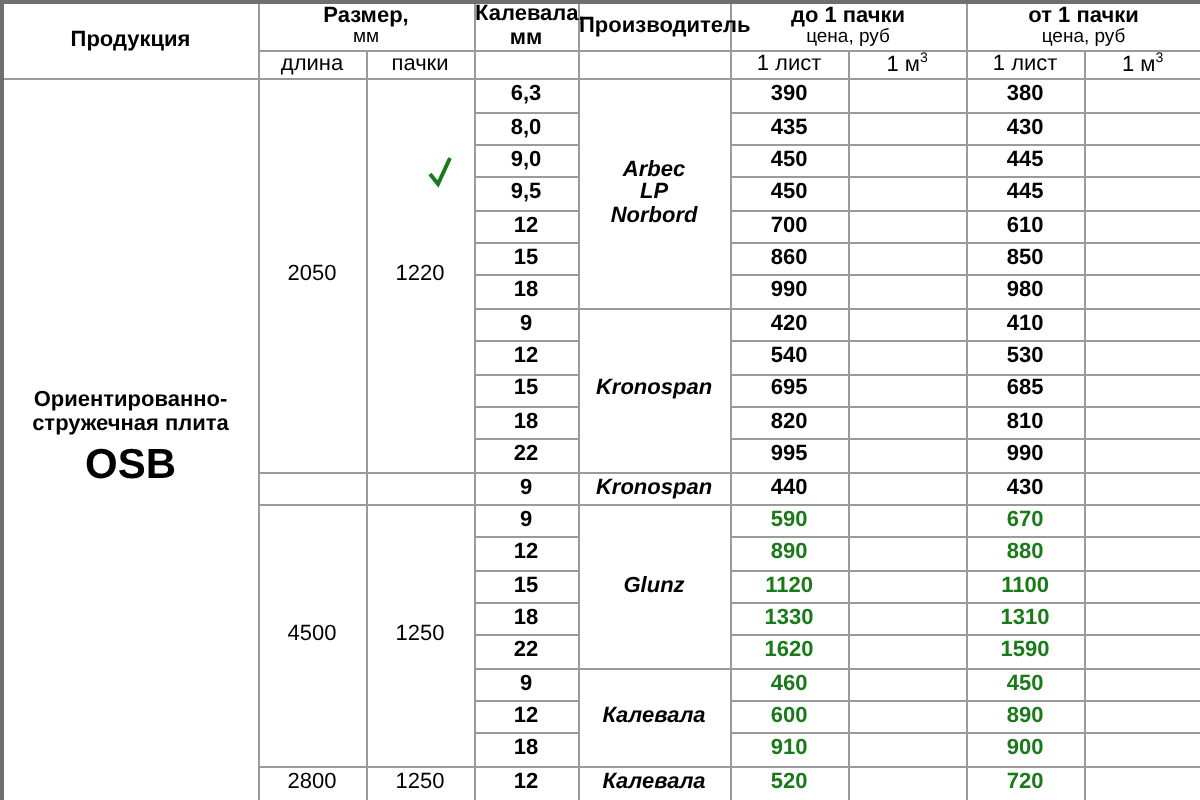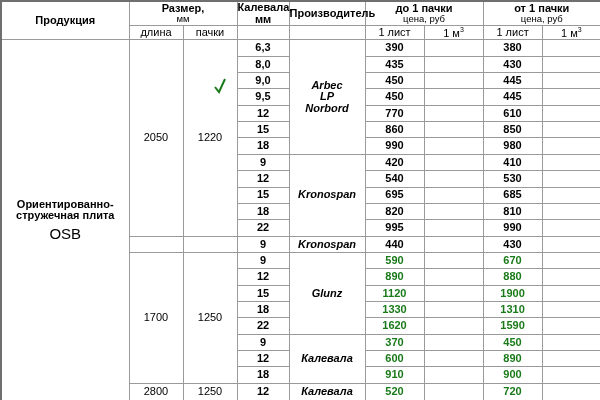--- a/index.html
+++ b/index.html
@@ -51,22 +51,22 @@
     font-weight: normal;
     font-size: 9.5px;
     text-align: center;
   }
   .prod-cell {
     font-weight: bold;
     font-size: 12px;
     line-height: 1.35;
   }
   .prod-osb {
-    font-size: 15px;
-    font-weight: normal;
+    font-size: 21px;
+    font-weight: bold;
     display: block;
     margin-top: 4px;
   }
   .size-cell {
     font-size: 11px;
   }
   .thk {
     font-size: 11px;
     font-weight: bold;
   }
@@ -190,21 +190,21 @@
         </tr>
         <tr>
           <td class="thk">9,5</td>
           <td class="price-val black">450</td>
           <td class="price-val black"></td>
           <td class="price-val black">445</td>
           <td class="price-val black"></td>
         </tr>
         <tr>
           <td class="thk">12</td>
-          <td class="price-val black">770</td>
+          <td class="price-val black">700</td>
           <td class="price-val black"></td>
           <td class="price-val black">610</td>
           <td class="price-val black"></td>
         </tr>
         <tr>
           <td class="thk">15</td>
           <td class="price-val black">860</td>
           <td class="price-val black"></td>
           <td class="price-val black">850</td>
           <td class="price-val black"></td>
@@ -260,21 +260,21 @@
           <td class="thk">9</td>
           <td rowspan="1" class="maker">
             <div>Kronospan</div>
           </td>
           <td class="price-val black">440</td>
           <td class="price-val black"></td>
           <td class="price-val black">430</td>
           <td class="price-val black"></td>
         </tr>
         <tr>
-          <td rowspan="8" class="size-cell">1700</td>
+          <td rowspan="8" class="size-cell">4500</td>
           <td rowspan="8" class="size-cell">1250</td>
           <td class="thk">9</td>
           <td rowspan="5" class="maker">
             <div>Glunz</div>
           </td>
           <td class="price-val green">590</td>
           <td class="price-val green"></td>
           <td class="price-val green">670</td>
           <td class="price-val green"></td>
         </tr>
@@ -282,21 +282,21 @@
           <td class="thk">12</td>
           <td class="price-val green">890</td>
           <td class="price-val green"></td>
           <td class="price-val green">880</td>
           <td class="price-val green"></td>
         </tr>
         <tr>
           <td class="thk">15</td>
           <td class="price-val green">1120</td>
           <td class="price-val green"></td>
-          <td class="price-val green">1900</td>
+          <td class="price-val green">1100</td>
           <td class="price-val green"></td>
         </tr>
         <tr>
           <td class="thk">18</td>
           <td class="price-val green">1330</td>
           <td class="price-val green"></td>
           <td class="price-val green">1310</td>
           <td class="price-val green"></td>
         </tr>
         <tr>
@@ -304,21 +304,21 @@
           <td class="price-val green">1620</td>
           <td class="price-val green"></td>
           <td class="price-val green">1590</td>
           <td class="price-val green"></td>
         </tr>
         <tr>
           <td class="thk">9</td>
           <td rowspan="3" class="maker">
             <div>Калевала</div>
           </td>
-          <td class="price-val green">370</td>
+          <td class="price-val green">460</td>
           <td class="price-val green"></td>
           <td class="price-val green">450</td>
           <td class="price-val green"></td>
         </tr>
         <tr>
           <td class="thk">12</td>
           <td class="price-val green">600</td>
           <td class="price-val green"></td>
           <td class="price-val green">890</td>
           <td class="price-val green"></td>

